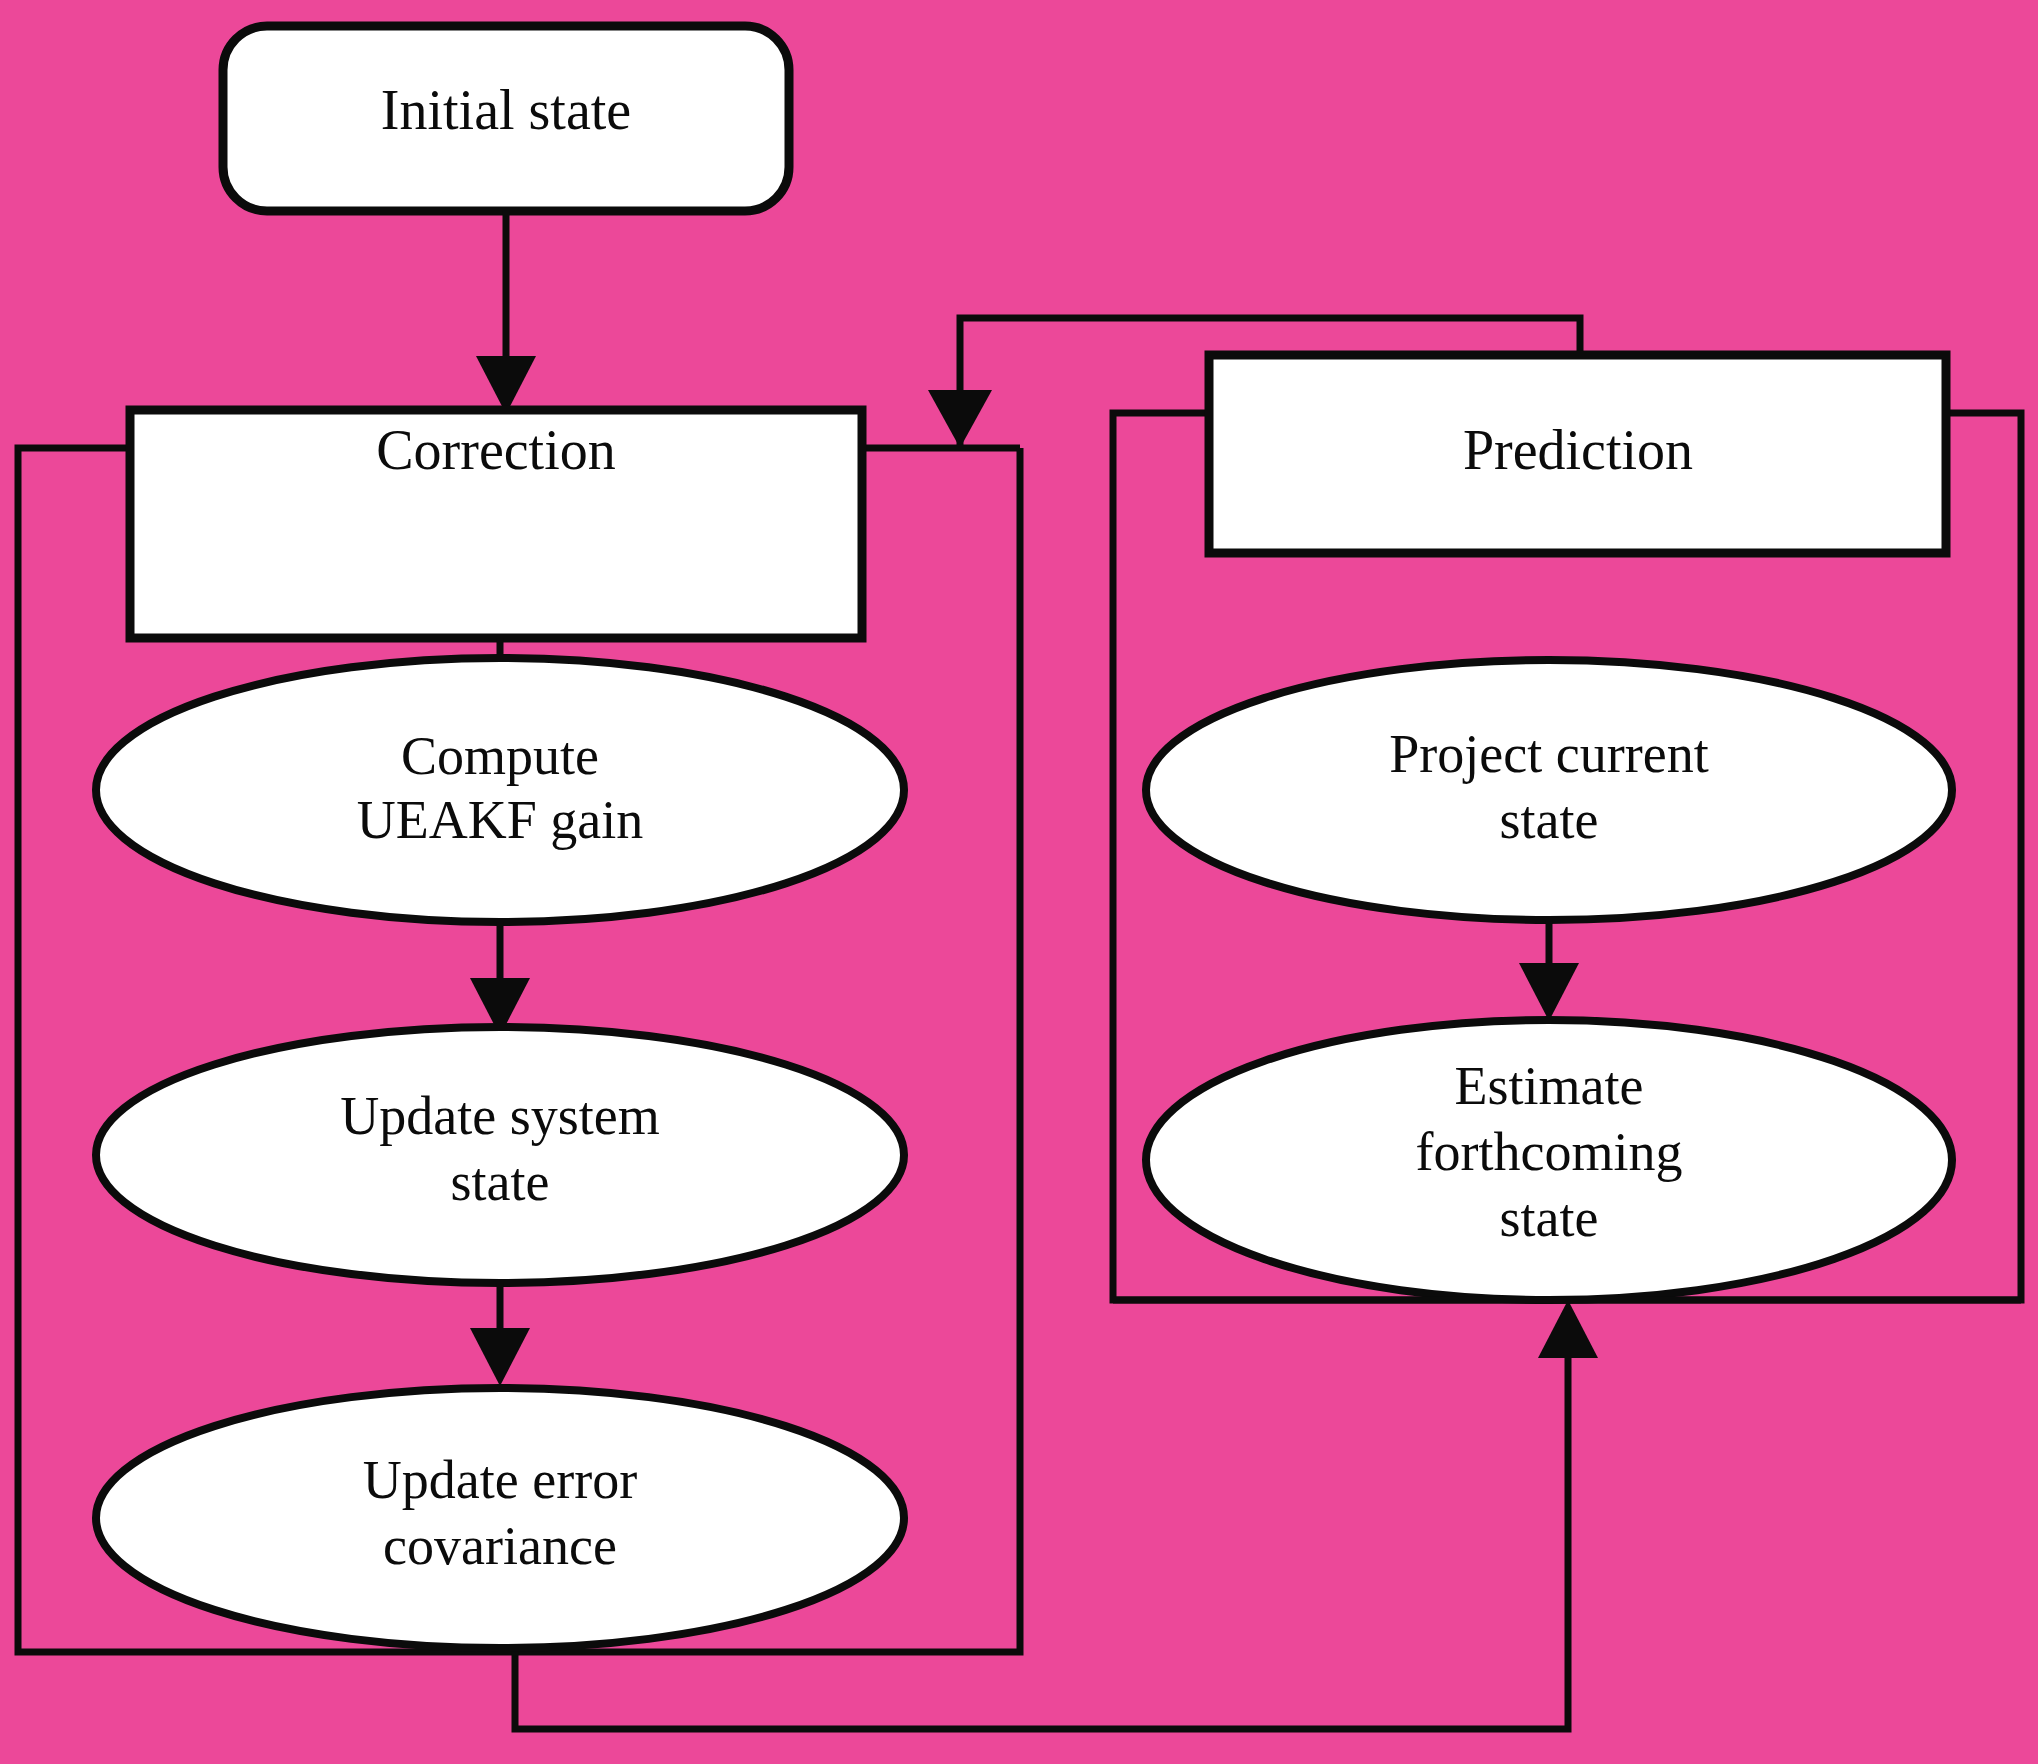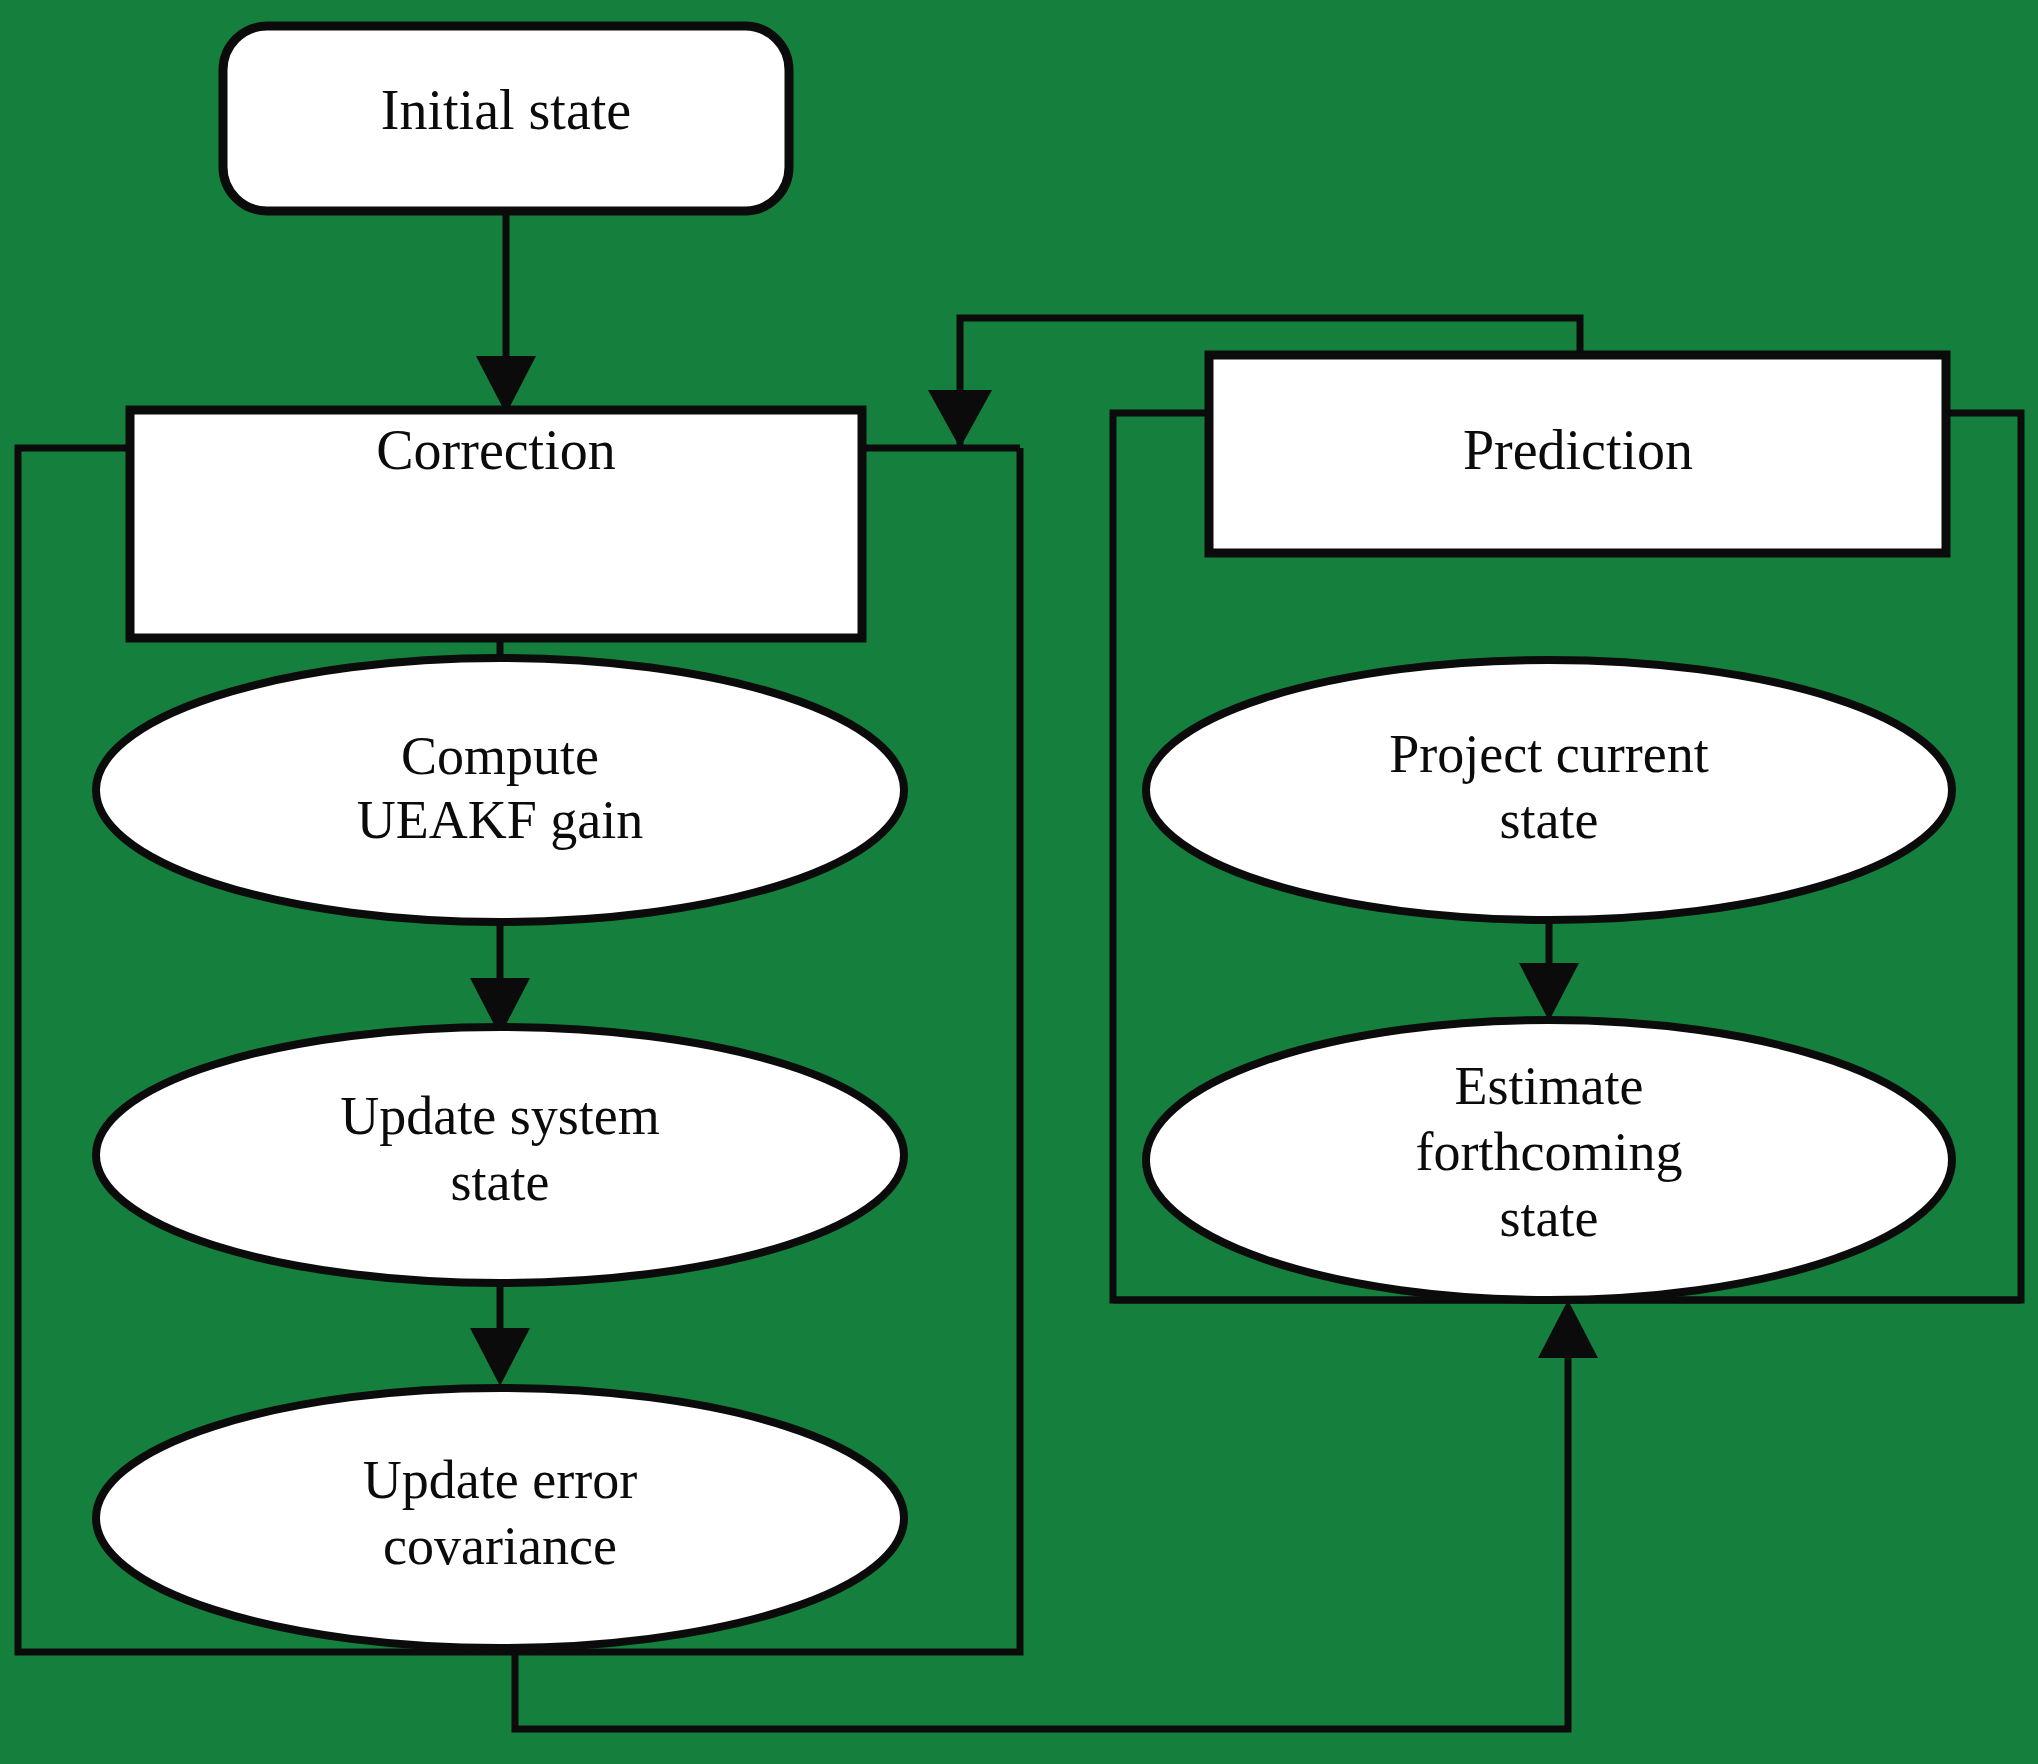--- a/index.html
+++ b/index.html
@@ -8,21 +8,21 @@
     padding: 0;
     background: #ffffff;
   }
   body {
     font-family: "Liberation Serif", "DejaVu Serif", serif;
   }
   #diagram-root {
     position: relative;
     width: 2038px;
     height: 1764px;
-    background: #15803d;
+    background: #ec4899;
     overflow: hidden;
   }
   svg#flow-svg {
     display: block;
     width: 2038px;
     height: 1764px;
   }
   .shape-stroke {
     fill: #ffffff;
     stroke: #0b0b0b;

